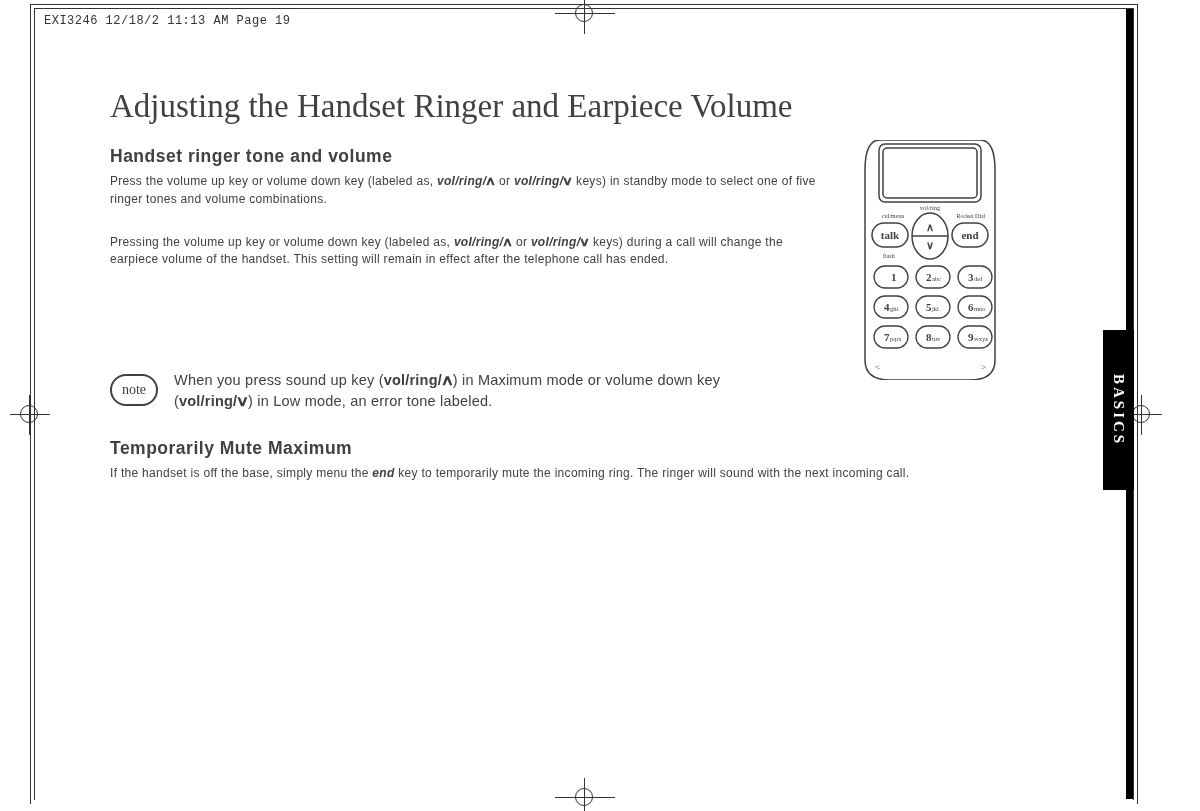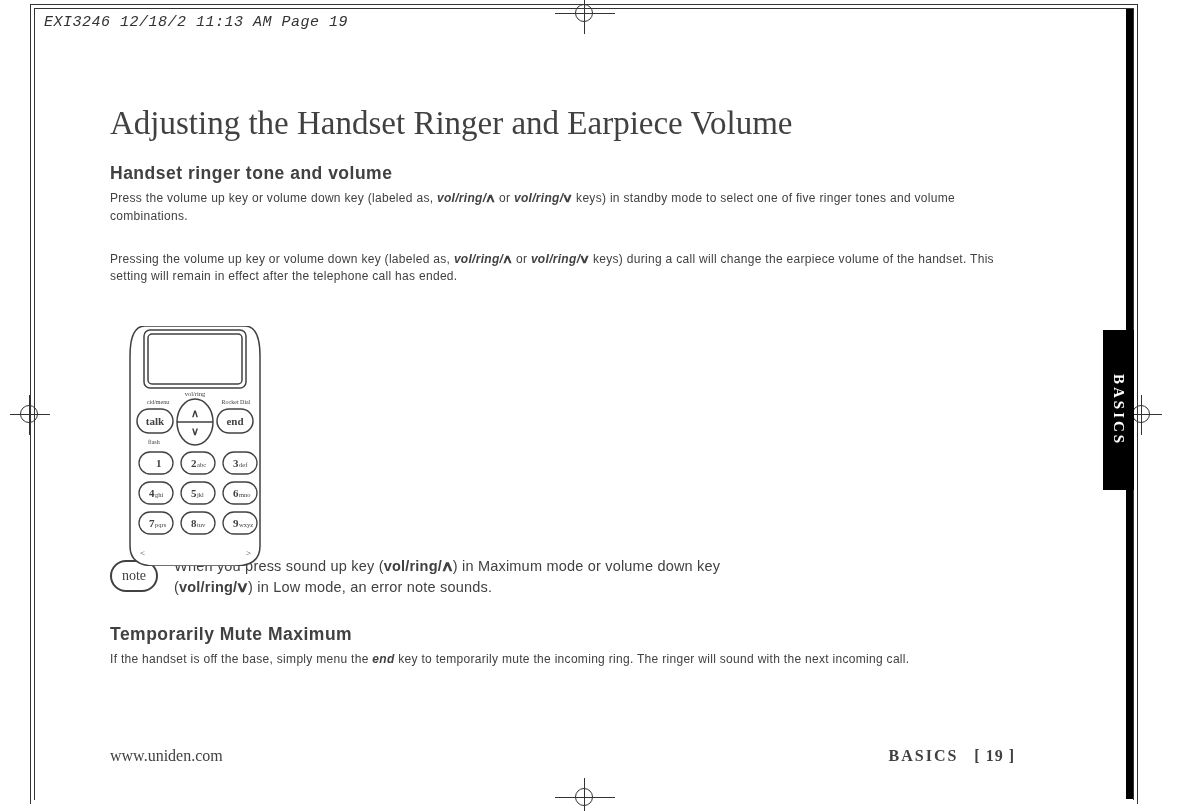--- a/index.html
+++ b/index.html
@@ -20,24 +20,23 @@
     width: 1100px; height: 792px;
     border: 1px solid #333;
     border-bottom: none;
   }
 
   
   .header-meta {
     position: absolute;
     left: 44px; top: 14px;
     font-family: 'Courier New', monospace;
-    font-size: 15px;
+    font-size: 12px;
     letter-spacing: 0.5px;
     color: #333;
-    font-style: italic;
   }
 
   
   .regmark { position: absolute; width: 60px; height: 40px; }
   .regmark .h { position: absolute; left: 0; top: 19px; width: 60px; height: 1px; background: #333; }
   .regmark .v { position: absolute; left: 29px; top: 0; width: 1px; height: 40px; background: #333; }
   .regmark .c { position: absolute; left: 20px; top: 10px; width: 18px; height: 18px; border: 1px solid #333; border-radius: 50%; }
   .regmark.top { left: 555px; top: -6px; }
   .regmark.bottom { left: 555px; top: 778px; }
   .regmark.left { left: 10px; top: 395px; width: 40px; height: 40px; }
@@ -45,34 +44,34 @@
   .regmark.left .v { left: 19px; }
   .regmark.left .c { left: 10px; top: 10px; }
   .regmark.right { left: 1122px; top: 395px; width: 40px; height: 40px; }
   .regmark.right .h { width: 40px; }
   .regmark.right .v { left: 19px; }
   .regmark.right .c { left: 10px; top: 10px; }
 
   
   .page {
     position: absolute;
-    left: 110px; top: 105px;
+    left: 110px; top: 88px;
     width: 905px; height: 660px;
   }
 
   .title {
     font-family: Georgia, 'Times New Roman', serif;
     font-size: 33px;
     font-weight: 400;
     color: #414142;
     margin-bottom: 22px;
     line-height: 1.1;
   }
 
-  .two-col { display: flex; gap: 20px; flex-direction: column; }
+  .two-col { display: flex; gap: 20px; }
   .col-text { flex: 1; }
 
   .subhead {
     font-family: Verdana, Geneva, sans-serif;
     font-weight: 700;
     font-size: 17.5px;
     letter-spacing: 0.5px;
     color: #414142;
     margin-bottom: 6px;
   }
@@ -249,30 +248,23 @@
           <text x="30" y="230">&lt;</text>
           <text x="136" y="230">&gt;</text>
         </g>
       </svg>
     </div>
   </div>
 
   <div class="note-row">
     <div class="note-badge">note</div>
     <div class="note-text">
-      <span>When you press sound up key (</span><b>vol/ring/</b><span class="chev">∧</span><span>) in Maximum mode or volume down key (</span><b>vol/ring/</b><span class="chev">∨</span><span>) in Low mode, an error note sounds.</span>
+      <span>When you press sound up key (</span><b>vol/ring/</b><span class="chev">∧</span><span>) in Maximum mode or volume down key (</span><b>vol/ring/</b><span class="chev">∨</span><span>) in Low mode, an error tone labeled.</span>
     </div>
   </div>
 
   <div class="subhead">Temporarily Mute Maximum</div>
   <div class="body">
     <span>If the handset is off the base, simply menu the </span><span class="voli">end</span><span> key to temporarily mute the incoming ring. The ringer will sound with the next incoming call.</span>
   </div>
 
-  <div class="footer">
-    <div class="url">www.uniden.com</div>
-    <div class="right">
-      <span>BASICS</span>
-      <span class="pnum">[ 19 ]</span>
-    </div>
-  </div>
 
 </div>
 
 </body></html>

